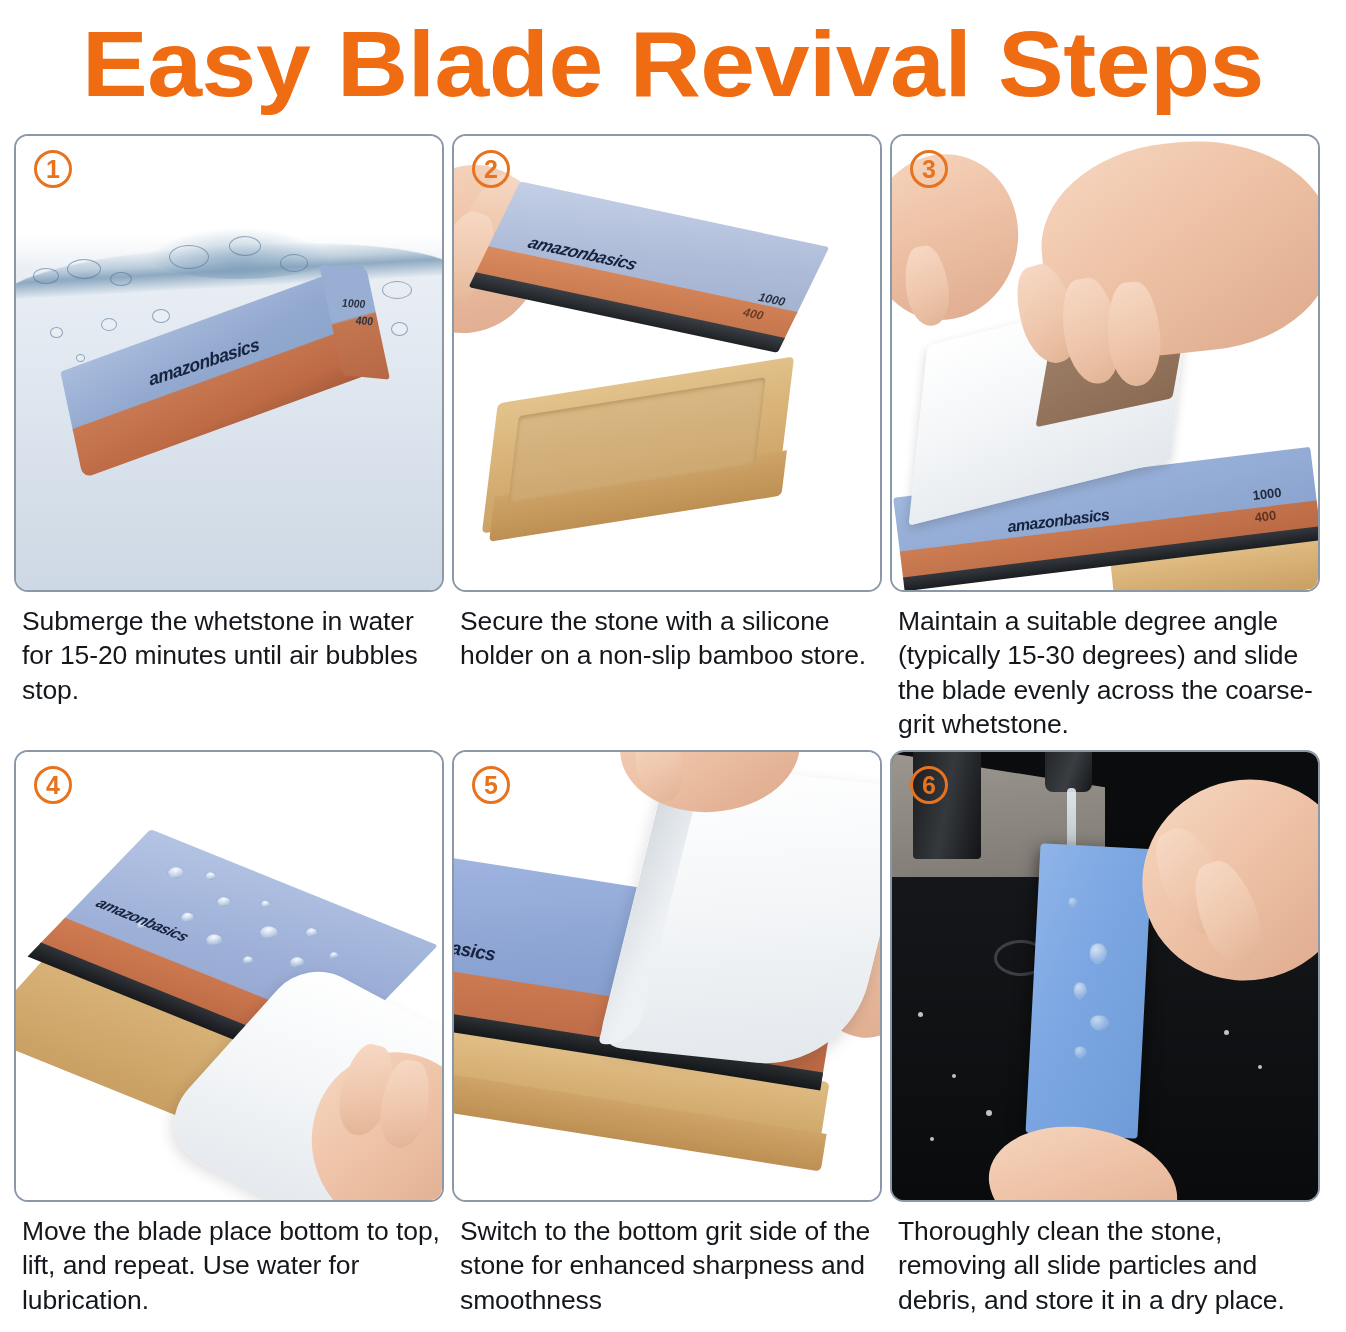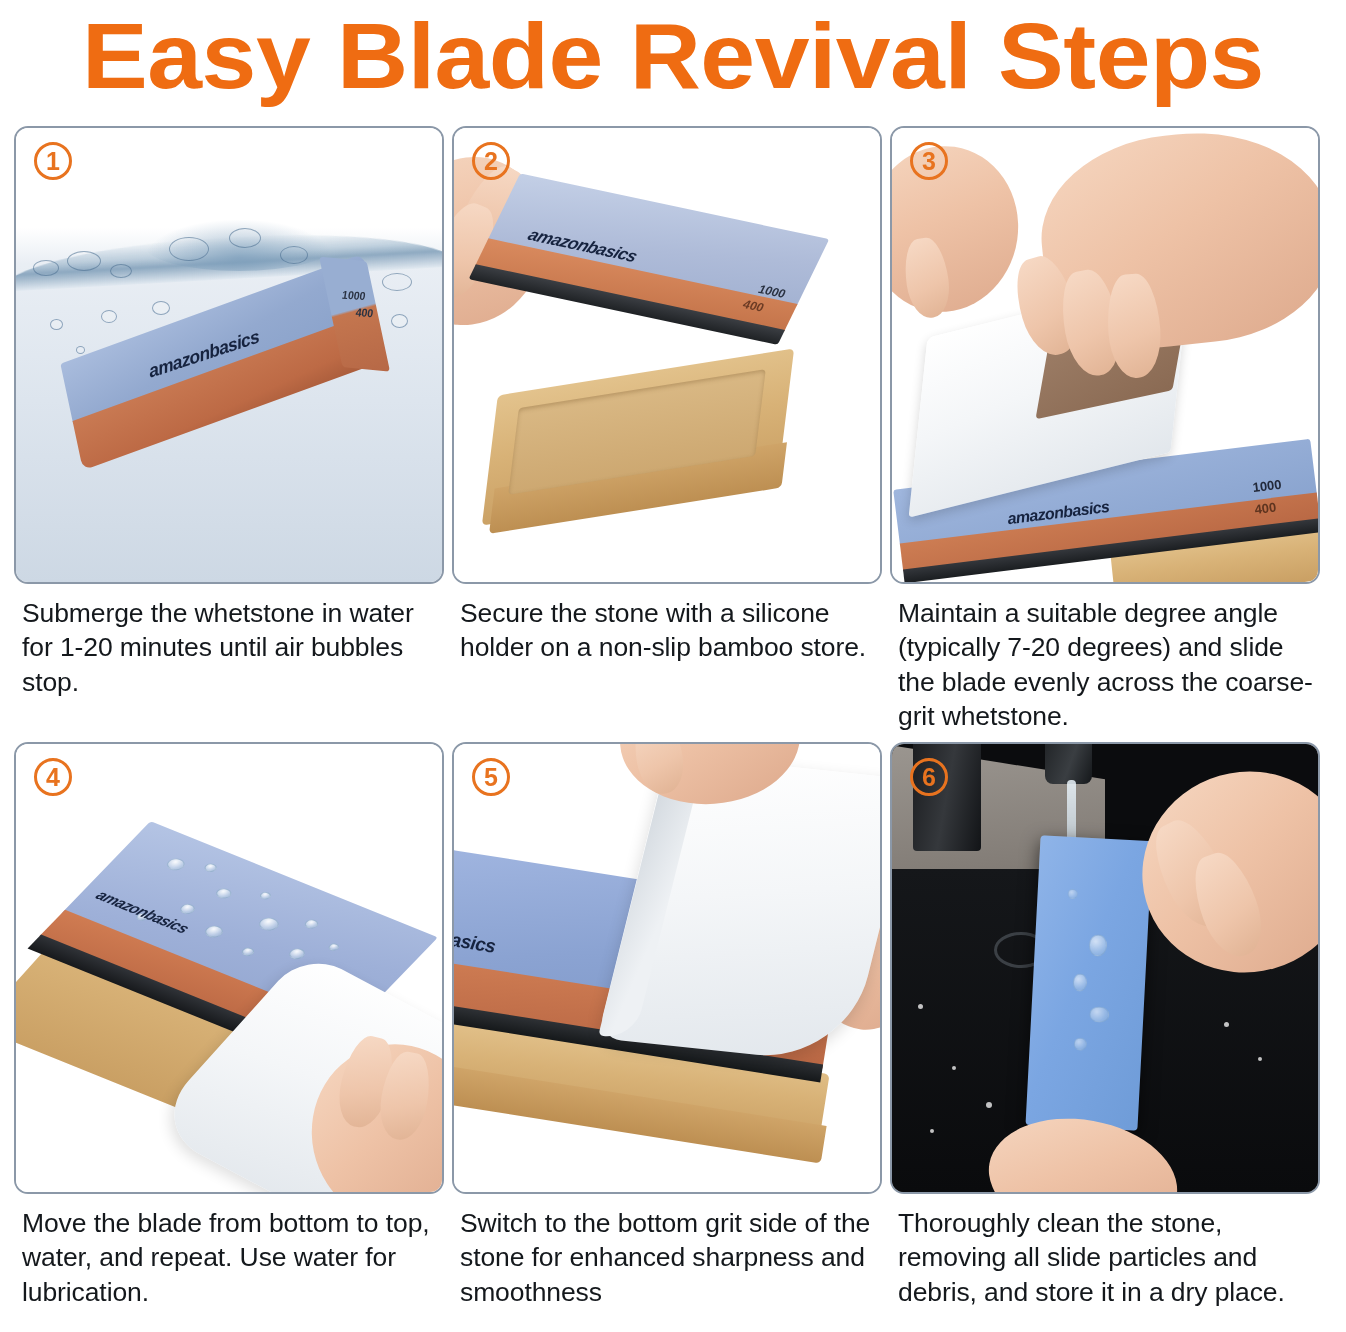--- a/index.html
+++ b/index.html
@@ -9,21 +9,21 @@
     height: 1332px;
     background: #ffffff;
     font-family: "Liberation Sans", "DejaVu Sans", sans-serif;
     overflow: hidden;
   }
 
   .page {
     position: relative;
     width: 1346px;
     height: 1304px;
-    padding: 4px 8px;
+    padding: 12px 8px;
   }
 
   
   .title {
     color: #ef6c12;
     font-family: "Liberation Sans Narrow", "Liberation Sans", sans-serif;
     font-size: 93px;
     font-weight: bold;
     letter-spacing: -0.5px;
     line-height: 1.0;
@@ -268,21 +268,21 @@
             <div class="st-top"></div>
             <div class="st-side"></div>
             <div class="st-end"></div>
             <div class="st-grit" style="right:6px;top:30px;">1000</div>
             <div class="st-grit" style="right:2px;top:50px;">400</div>
             <div class="brandmark" style="left:86px;top:30px;transform:rotate(2deg);">amazonbasics</div>
           </div>
         </div>
         <div class="badge">1</div>
       </div>
-      <div class="caption">Submerge the whetstone in water for 1-20 minutes until air bubbles stop.</div>
+      <div class="caption">Submerge the whetstone in water for 15-20 minutes until air bubbles stop.</div>
     </div>
 
     <div class="step">
       <div class="photo">
         <div style="position:absolute;inset:0;background:#ffffff;"></div>
 
         <div class="bamboo" style="left:34px;top:246px;width:300px;height:126px;transform:rotate(-9deg) skewX(-16deg);"></div>
         <div class="bamboo-face" style="left:36px;top:338px;width:296px;height:44px;transform:rotate(-9deg) skewX(-16deg);"></div>
         <div class="bamboo-well" style="left:58px;top:262px;width:250px;height:84px;transform:rotate(-9deg) skewX(-16deg);"></div>
 
@@ -327,21 +327,21 @@
         <div class="hand" style="left:-24px;top:18px;width:150px;height:166px;transform:rotate(8deg);z-index:20;"></div>
         <div class="finger" style="left:14px;top:110px;width:42px;height:80px;transform:rotate(-8deg);z-index:21;"></div>
 
         <div class="hand" style="left:150px;top:6px;width:290px;height:210px;transform:rotate(-6deg);border-radius:46% 50% 44% 40%;z-index:22;"></div>
         <div class="finger" style="left:128px;top:128px;width:54px;height:100px;transform:rotate(-16deg);z-index:23;"></div>
         <div class="finger" style="left:172px;top:142px;width:54px;height:106px;transform:rotate(-10deg);z-index:23;"></div>
         <div class="finger" style="left:216px;top:146px;width:52px;height:104px;transform:rotate(-4deg);z-index:23;"></div>
 
         <div class="badge">3</div>
       </div>
-      <div class="caption">Maintain a suitable degree angle (typically 7-20 degrees) and slide the blade evenly across the coarse-grit whetstone.</div>
+      <div class="caption">Maintain a suitable degree angle (typically 15-30 degrees) and slide the blade evenly across the coarse-grit whetstone.</div>
     </div>
 
     <div class="step row2">
       <div class="photo">
         <div style="position:absolute;inset:0;background:#ffffff;"></div>
 
         <div class="bamboo" style="left:14px;top:172px;width:270px;height:180px;transform:rotate(22deg) skewX(-20deg);"></div>
 
         <div style="position:absolute;left:52px;top:114px;width:310px;height:190px;transform:rotate(22deg) skewX(-22deg);z-index:14;">
           <div style="position:absolute;left:0;top:0;width:100%;height:120px;background:linear-gradient(168deg,#b4c4e4 0%,#9eb0d8 60%,#94a7d0 100%);border-radius:3px;"></div>
@@ -364,21 +364,21 @@
         </div>
 
         <div class="blade" style="left:196px;top:238px;width:250px;height:230px;transform:rotate(28deg) skewX(-14deg);border-radius:40px 10px 6px 60px;box-shadow:0 6px 14px rgba(0,0,0,.12);z-index:18;"></div>
 
         <div class="hand" style="left:296px;top:300px;width:170px;height:180px;transform:rotate(-12deg);z-index:20;"></div>
         <div class="finger" style="left:326px;top:292px;width:48px;height:92px;transform:rotate(14deg);z-index:21;"></div>
         <div class="finger" style="left:366px;top:308px;width:46px;height:88px;transform:rotate(10deg);z-index:21;"></div>
 
         <div class="badge">4</div>
       </div>
-      <div class="caption">Move the blade from bottom to top, water, and repeat. Use water for lubrication.</div>
+      <div class="caption">Move the blade place bottom to top, lift, and repeat. Use water for lubrication.</div>
     </div>
 
     <div class="step row2">
       <div class="photo">
         <div style="position:absolute;inset:0;background:#ffffff;"></div>
 
         <div class="bamboo" style="left:-8px;top:300px;width:380px;height:76px;transform:rotate(9deg);"></div>
         <div class="bamboo-face" style="left:-8px;top:352px;width:380px;height:38px;transform:rotate(9deg);"></div>
 
         <div style="position:absolute;left:-20px;top:136px;width:400px;height:200px;transform:rotate(9deg);z-index:14;">

